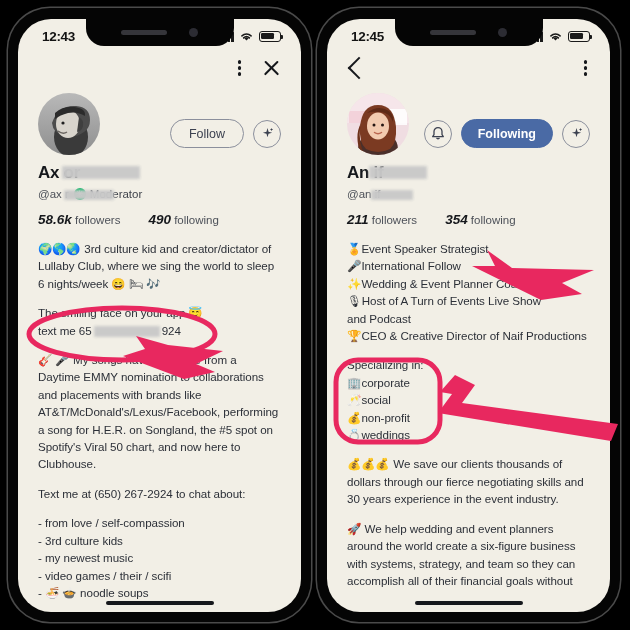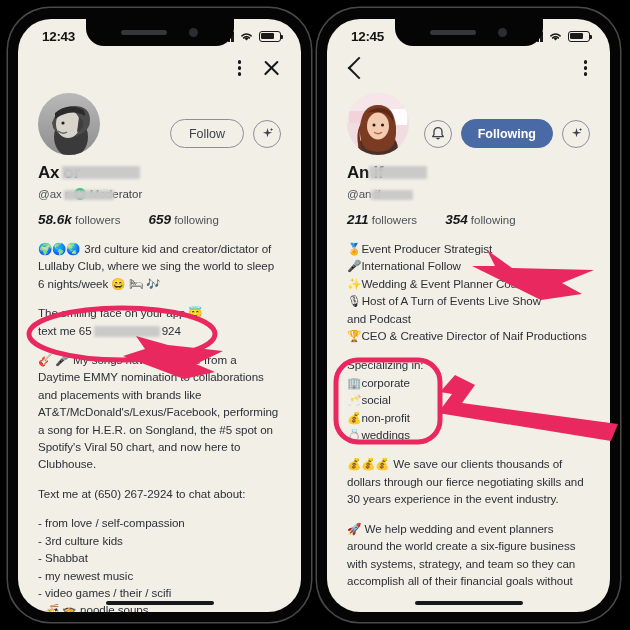--- a/index.html
+++ b/index.html
@@ -402,37 +402,36 @@
           </span>
         </div>
       </div>
 
       <div class="stats">
         <div class="stat">
           <b>58.6k</b>
           <span>followers</span>
         </div>
         <div class="stat">
-          <b>659</b>
+          <b>490</b>
           <span>following</span>
         </div>
       </div>
 
       <div class="bio">
         <p>🌍🌎🌏 3rd culture kid and creator/dictator of Lullaby Club, where we sing the world to sleep 6 nights/week 😄 🛏 🎶</p>
         <p class="tight">The smiling face on your app 😇</p>
         <p>
           <span>text me 65</span><span class="redact" style="position:relative;display:inline-block;width:66px;height:11px;vertical-align:middle;margin:0 2px;"></span><span>924</span>
         </p>
         <p>🎸 🎤 My songs have taken me from a Daytime EMMY nomination to collaborations and placements with brands like AT&amp;T/McDonald's/Lexus/Facebook, performing a song for H.E.R. on Songland, the #5 spot on Spotify's Viral 50 chart, and now here to Clubhouse.</p>
         <p>Text me at (650) 267-2924 to chat about:</p>
         <p>
           <span class="listline">- from love / self-compassion</span>
           <span class="listline">- 3rd culture kids</span>
-          <span class="listline">- Shabbat</span>
           <span class="listline">- my newest music</span>
           <span class="listline">- video games / their / scifi</span>
           <span class="listline">- 🍜 🍲 noodle soups</span>
         </p>
       </div>
 
       <div class="home-ind"></div>
     </div>
   </div>
 
@@ -524,21 +523,21 @@
           <span>followers</span>
         </div>
         <div class="stat">
           <b>354</b>
           <span>following</span>
         </div>
       </div>
 
       <div class="bio">
         <p>
-          <span class="listline">🏅Event Producer Strategist</span>
+          <span class="listline">🏅Event Speaker Strategist</span>
           <span class="listline">🎤International Follow</span>
           <span class="listline">✨Wedding &amp; Event Planner Coach</span>
           <span class="listline">🎙Host of A Turn of Events Live Show</span>
           <span class="listline">and Podcast</span>
           <span class="listline">🏆CEO &amp; Creative Director of Naif Productions</span>
         </p>
         <p>
           <span class="listline">Specializing in:</span>
           <span class="listline">🏢corporate</span>
           <span class="listline">🥂social</span>

